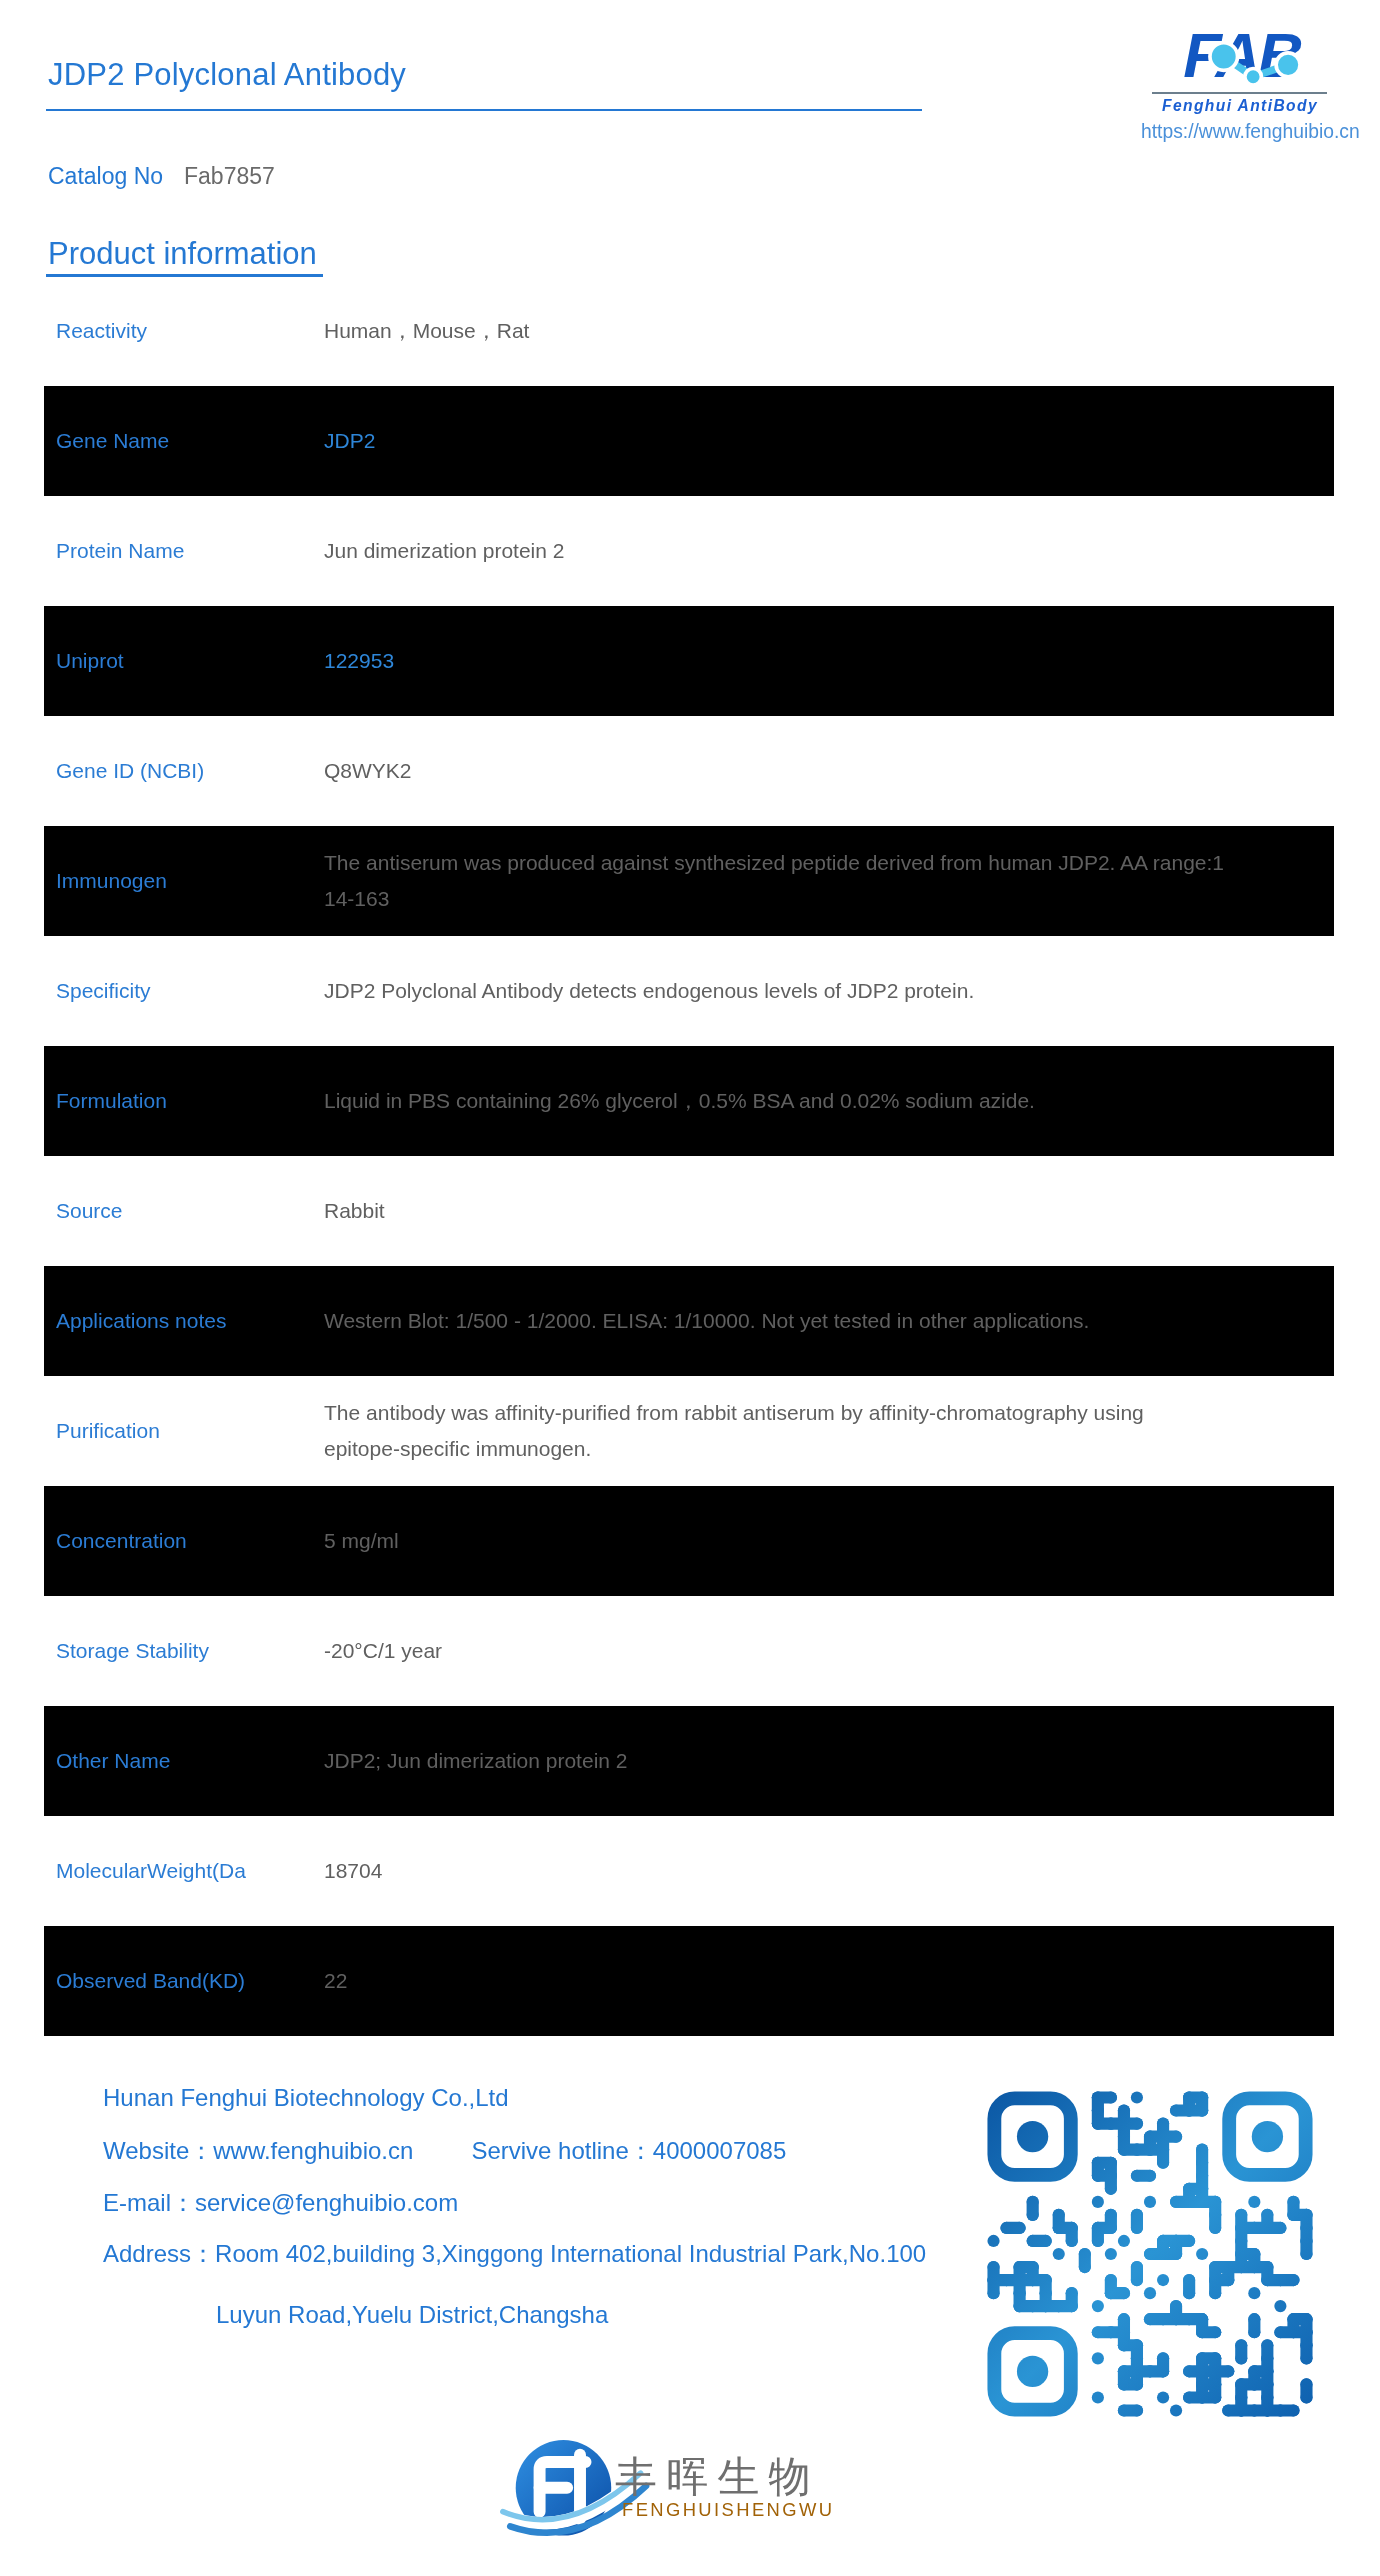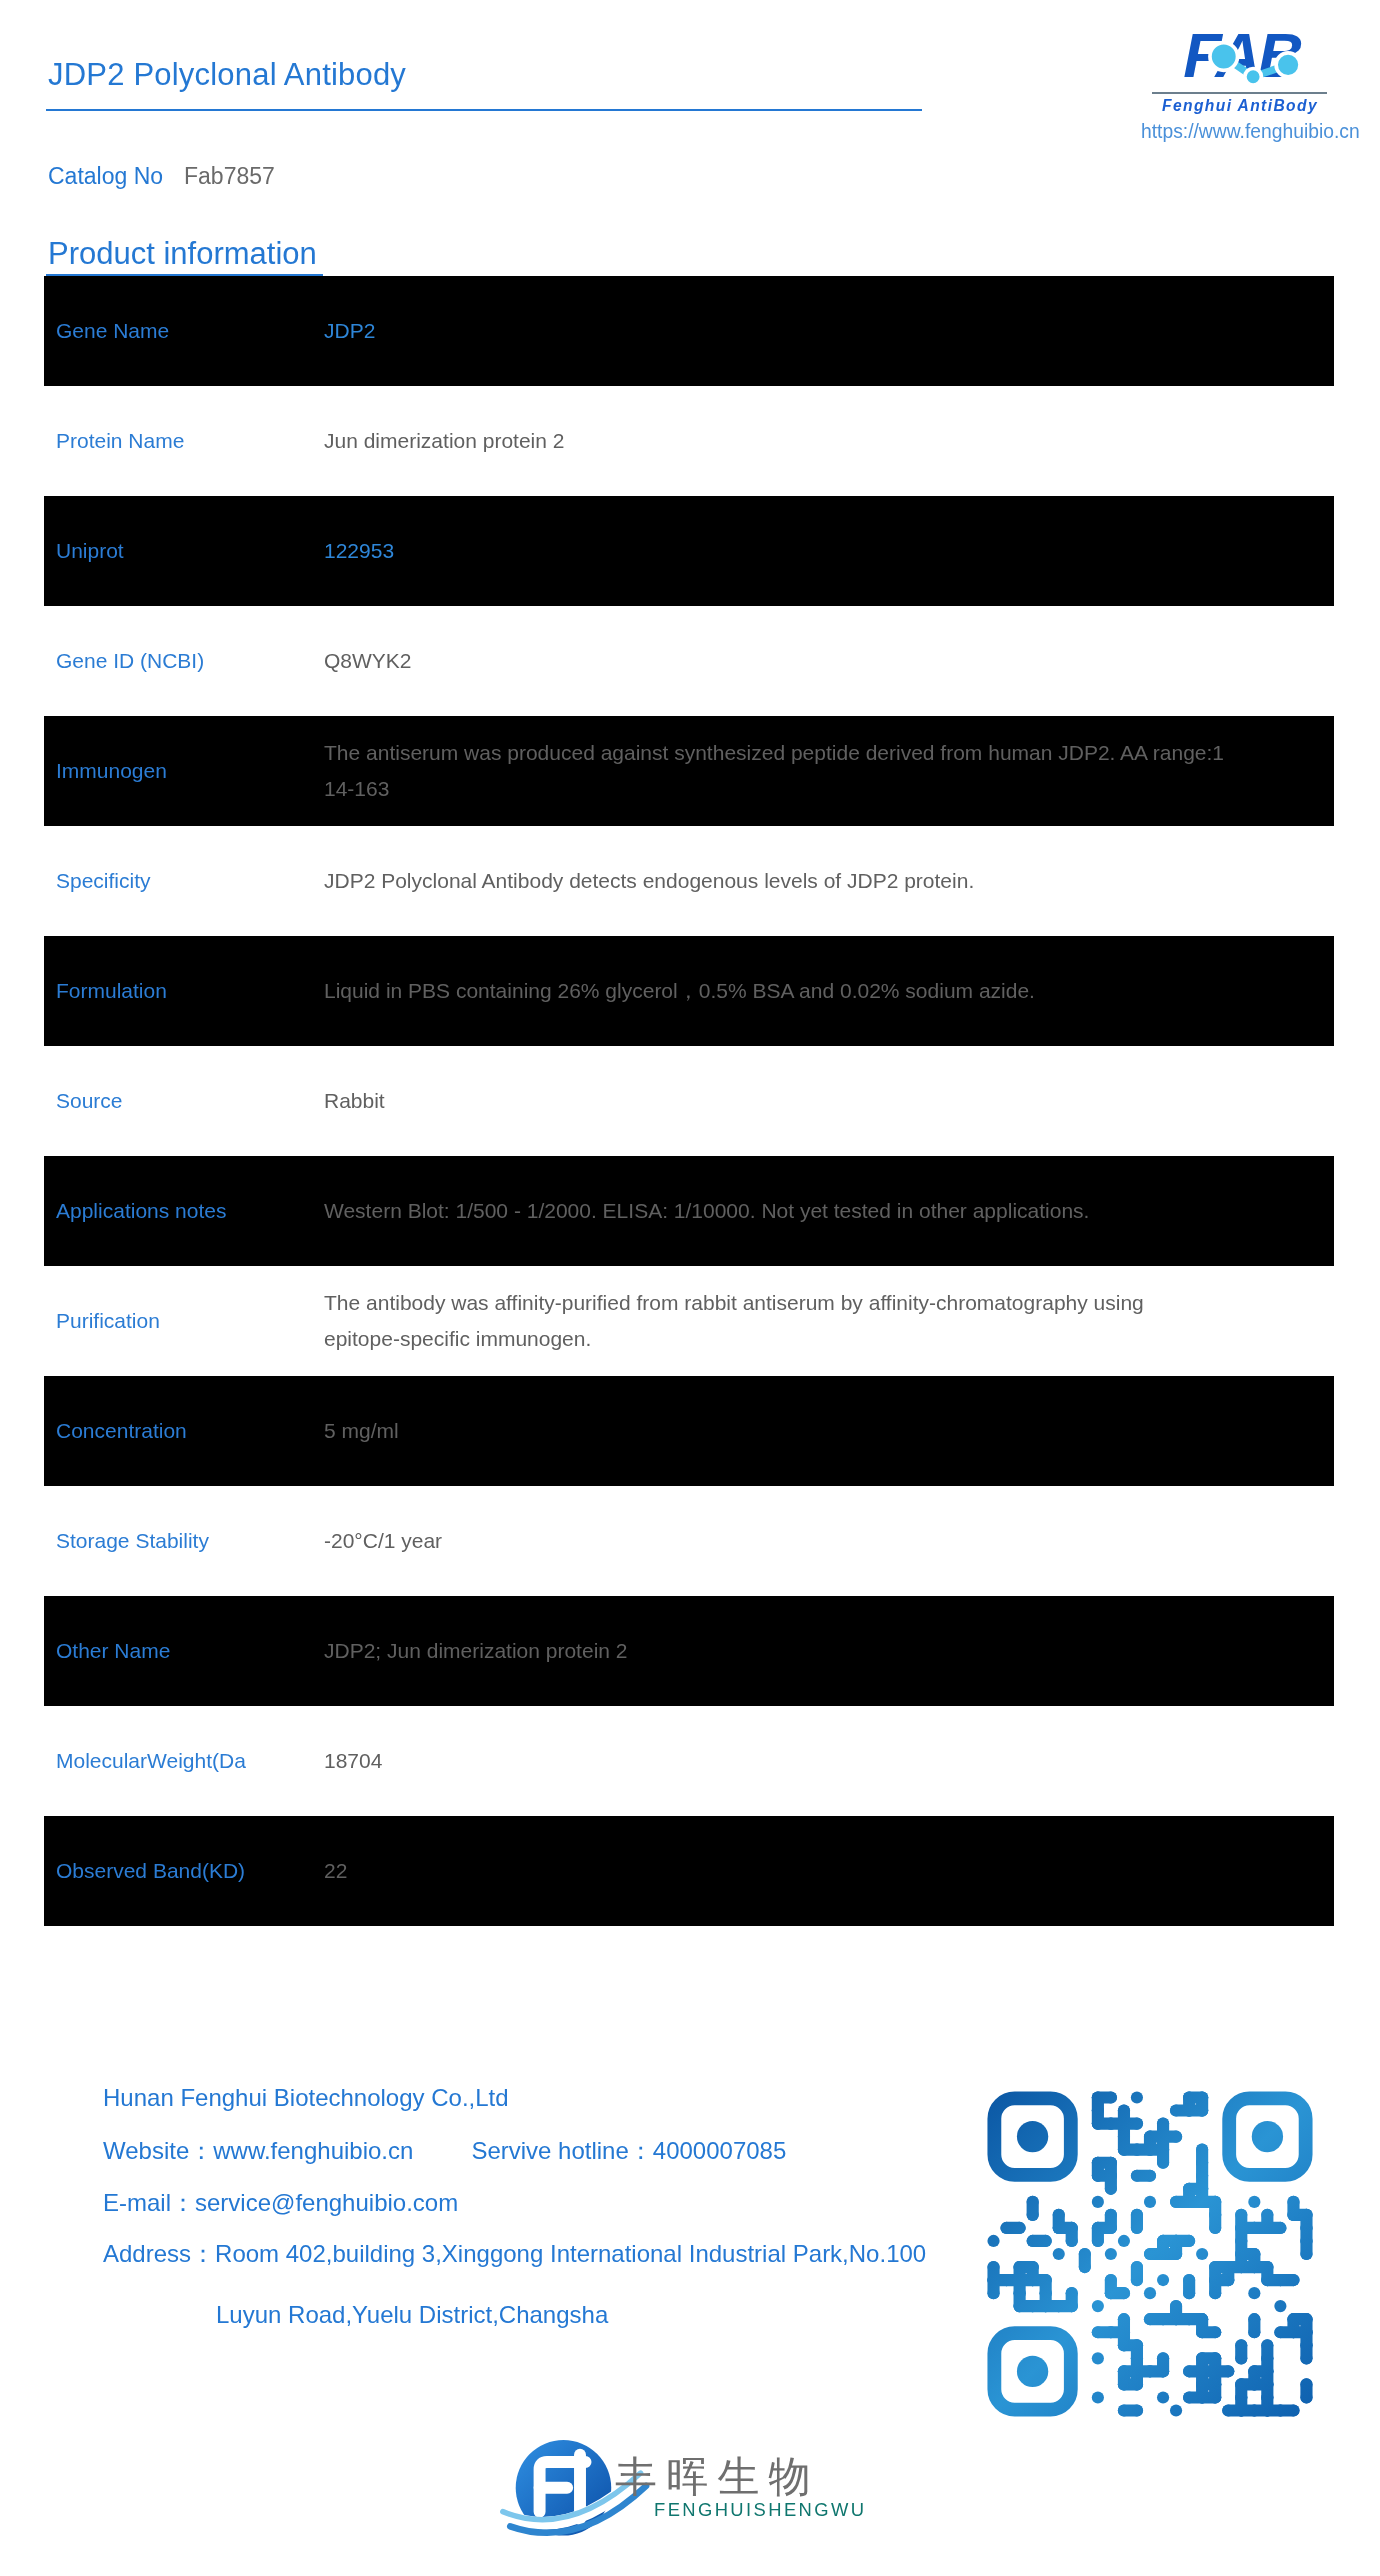--- a/index.html
+++ b/index.html
@@ -35,21 +35,21 @@
   .f-company{top:2083px;}
   .f-website{top:2136px;}
   .f-hotline{margin-left:58px;}
   .f-email{top:2188px;}
   .f-address{top:2239px;}
   .f-address2{top:2300px; left:188px;}
   .qr{position:absolute; left:987px; top:2091px; width:326px; height:326px;}
   
   .blogo-svg{position:absolute; left:497px; top:2429px;}
   .blogo-cjk{position:absolute; left:615px; top:2449px; font-size:42px; font-weight:500; color:#6f6f6f; letter-spacing:9.2px;}
-  .blogo-latin{position:absolute; left:622px; top:2499px; font-size:18.4px; color:#0f766e; letter-spacing:2.4px;margin-left:32px;}
+  .blogo-latin{position:absolute; left:622px; top:2499px; font-size:18.4px; color:#a16207; letter-spacing:2.4px;}
 </style>
 </head>
 <body>
 
 <div id="canvas">
 
   <div class="page-title">JDP2 Polyclonal Antibody</div>
   <div class="title-underline"></div>
 
   <div class="fab-wordmark">FAB</div>
@@ -65,20 +65,26 @@
 
   <div class="catalog-line">
     <span class="catalog-label">Catalog No</span>
     <span class="catalog-value">Fab7857</span>
   </div>
 
   <div class="section-title">Product information</div>
   <div class="section-underline"></div>
 
   <div class="product-table">
+      <div class="row">
+        <div class="lab">Reactivity</div>
+        <div class="val">
+          <div>Human，Mouse，Rat</div>
+        </div>
+      </div>
       <div class="row hl">
         <div class="lab">Gene Name</div>
         <div class="val vb">
           <div>JDP2</div>
         </div>
       </div>
       <div class="row">
         <div class="lab">Protein Name</div>
         <div class="val">
           <div>Jun dimerization protein 2</div>

